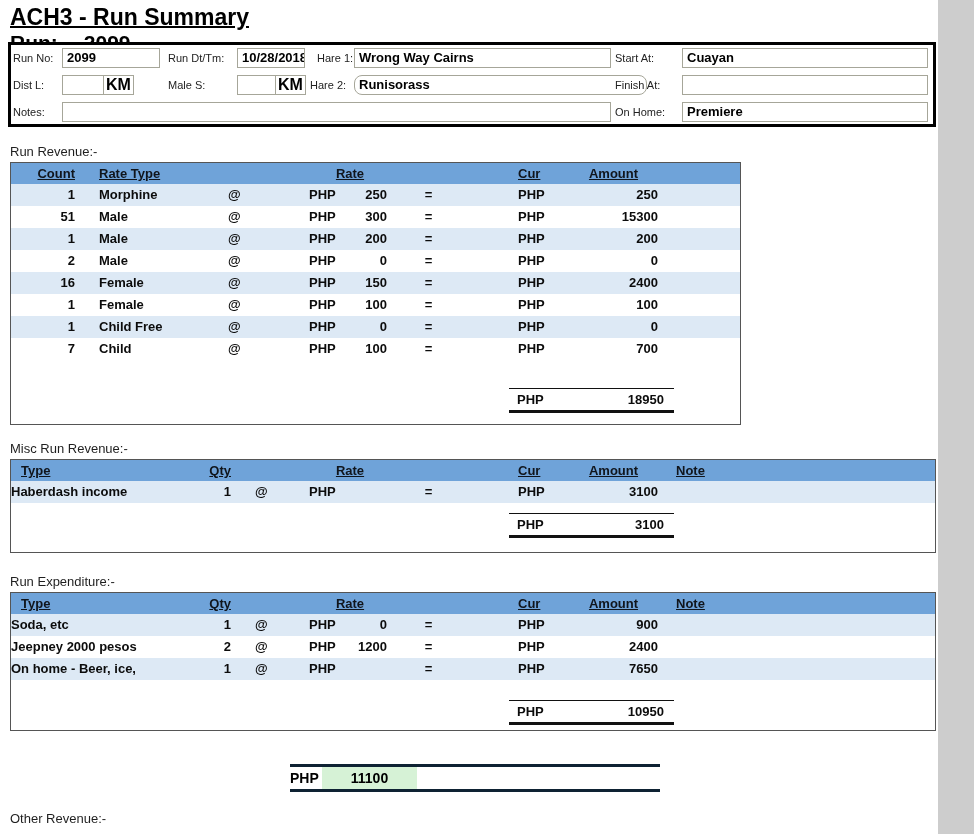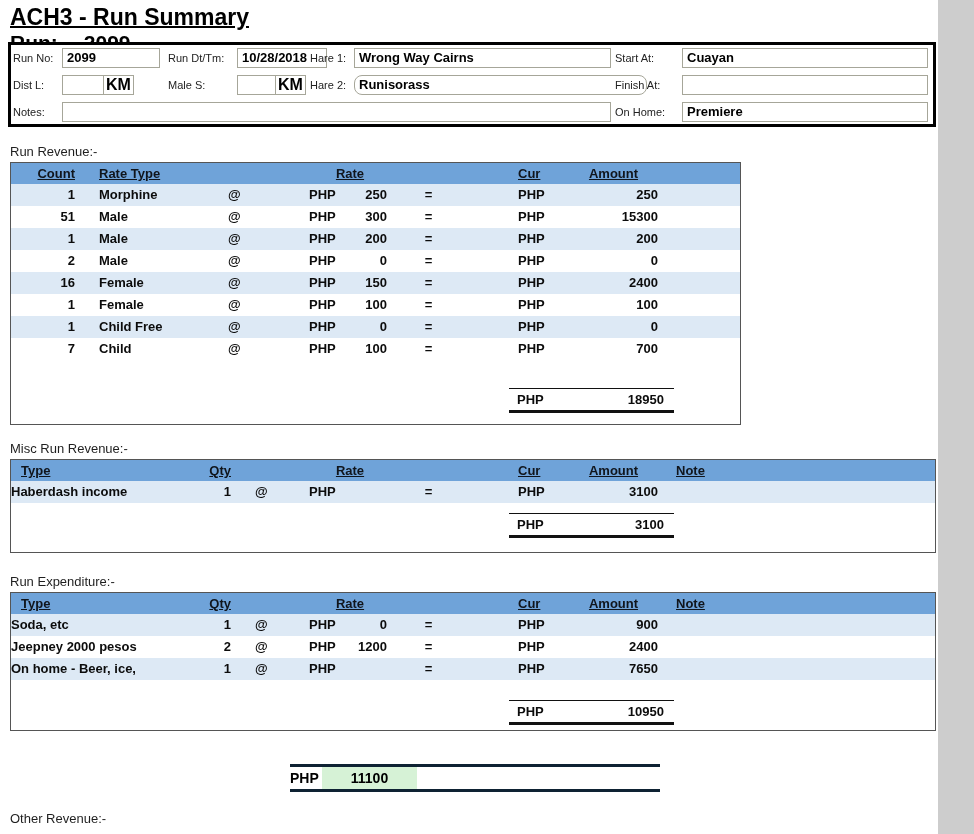--- a/index.html
+++ b/index.html
@@ -72,22 +72,22 @@
     <span class="run-group">
       <span>Run:</span>
       <span>2099</span>
     </span>
   </div>
 
   <div class="form-box">
     <span class="flabel" style="left:2px; top:3px;">Run No:</span>
     <span class="fbox" style="left:51px; top:3px; width:98px;">2099</span>
     <span class="flabel" style="left:157px; top:3px;">Run Dt/Tm:</span>
-    <span class="fbox" style="left:226px; top:3px; width:90px;">10/28/2018</span>
-    <span class="flabel" style="left:299px; top:3px;">Hare 1:</span>
+    <span class="fbox" style="left:226px; top:3px; width:68px;">10/28/2018</span>
+    <span class="flabel" style="left:306px; top:3px;">Hare 1:</span>
     <span class="fbox" style="left:343px; top:3px; width:257px;">Wrong Way Cairns</span>
     <span class="flabel" style="left:604px; top:3px;">Start At:</span>
     <span class="fbox" style="left:671px; top:3px; width:246px;">Cuayan</span>
 
     <span class="flabel" style="left:2px; top:30px;">Dist L:</span>
     <span class="fbox" style="left:51px; top:30px; width:42px;"></span>
     <span class="funit" style="left:92px; top:30px; width:31px;">KM</span>
     <span class="flabel" style="left:157px; top:30px;">Male S:</span>
     <span class="fbox" style="left:226px; top:30px; width:39px;"></span>
     <span class="funit" style="left:264px; top:30px; width:31px;">KM</span>

